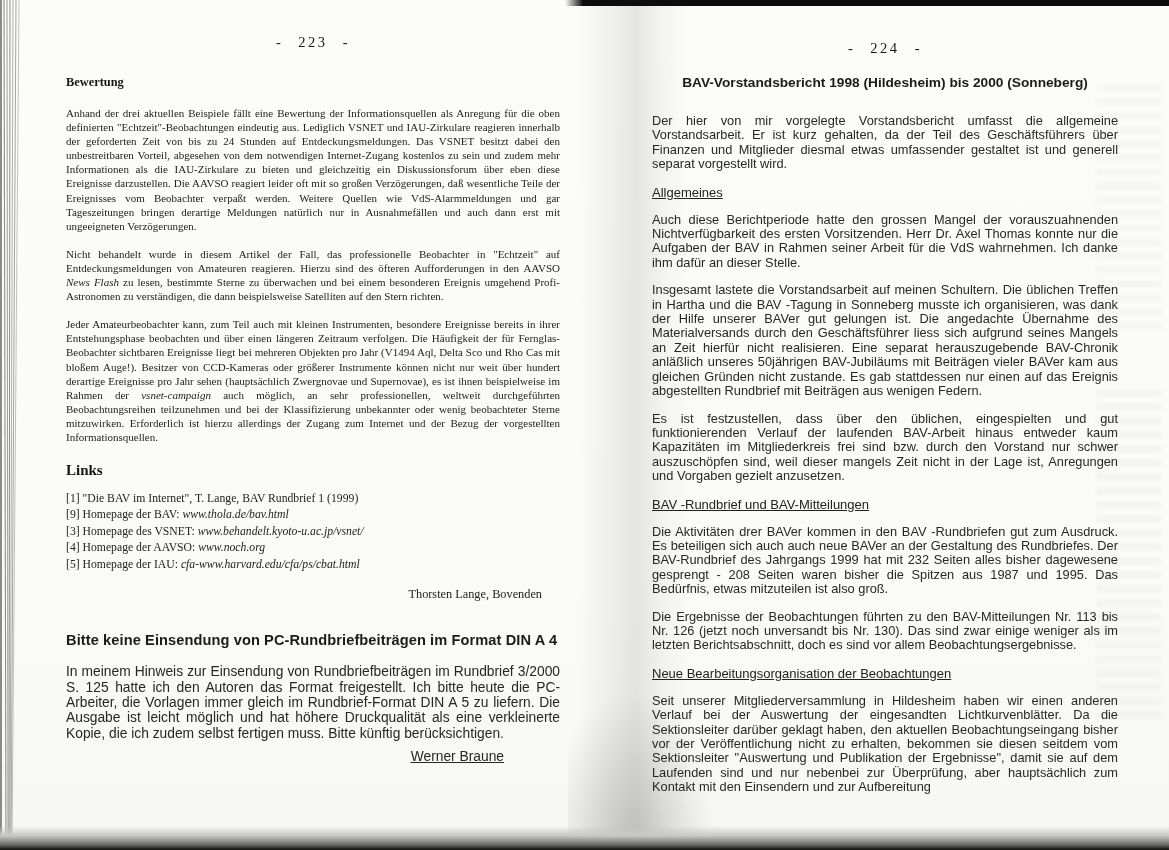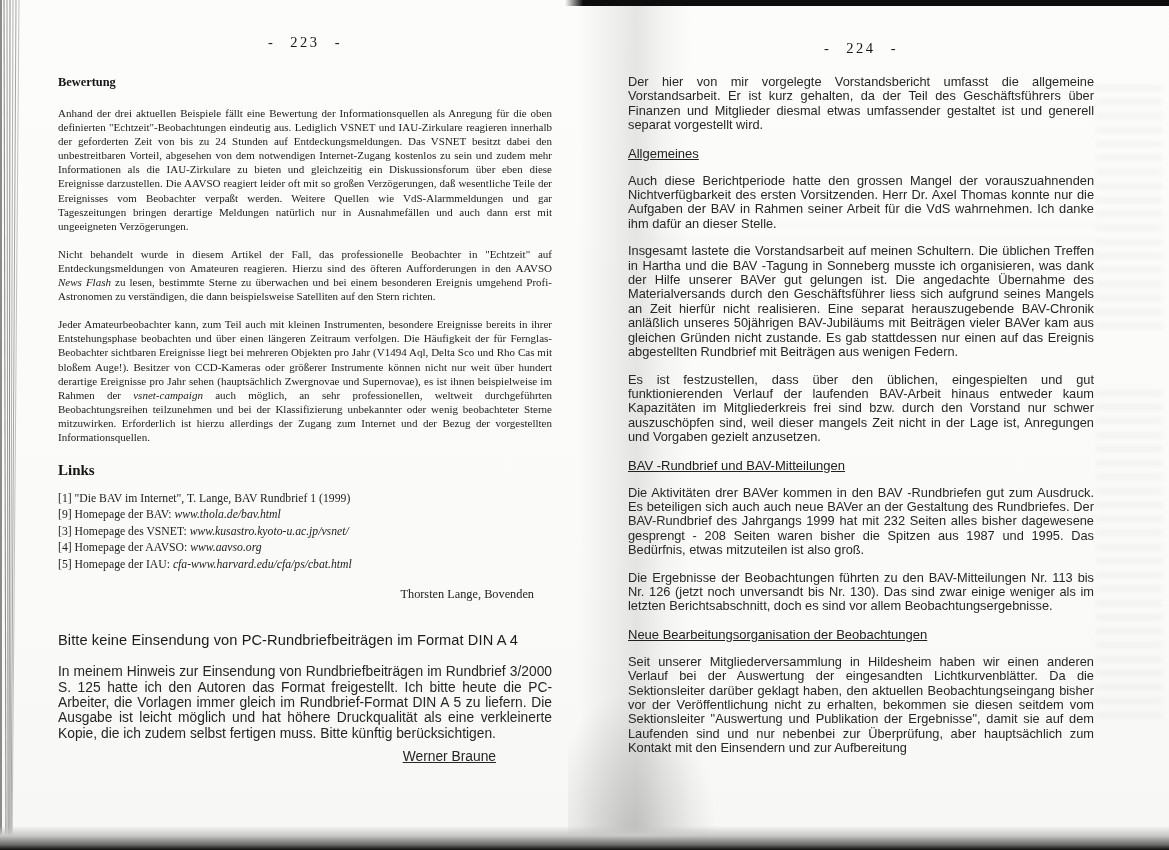--- a/index.html
+++ b/index.html
@@ -40,22 +40,22 @@
     background: repeating-linear-gradient(180deg, rgba(110,110,108,0.30) 0px, rgba(110,110,108,0.30) 6px, rgba(110,110,108,0) 6px, rgba(110,110,108,0) 14px);
     filter: blur(2px);
     opacity: 0.18;
     z-index: 1;
   }
   .ghost-a { left: 1096px; top: 85px;  width: 66px; height: 250px; }
   .ghost-b { left: 1096px; top: 390px; width: 66px; height: 330px; }
   .ghost-c { left: 648px;  top: 222px; width: 450px; height: 36px; opacity: 0.05; }
   
   .page { position: absolute; z-index: 2; color: #1f1f1f; }
-  .page-left  { left: 58px;  top: 34px; width: 494px; }
-  .page-right { left: 628px; top: 40px; width: 466px; }
+  .page-left  { left: 66px;  top: 34px; width: 494px; }
+  .page-right { left: 652px; top: 40px; width: 466px; }
 
   .pageno {
     font-family: "Liberation Serif", serif;
     font-size: 14.5px; text-align: center;
     letter-spacing: 2.5px; word-spacing: 9px;
     color: #171717; margin: 0 0 24px 0;
   }
   .page-right .pageno { margin-bottom: 18px; }
 
   
@@ -81,21 +81,21 @@
   }
   .ref-line i { font-style: italic; }
   .sig-serif {
     font-family: "Liberation Serif", serif;
     font-size: 12.3px; text-align: right;
     padding-right: 18px; margin-top: 14px; color: #222;
   }
   
   .h-sans {
     font-family: "Liberation Sans", sans-serif;
-    font-size: 14.6px; font-weight: normal;
+    font-size: 14.6px; font-weight: bold;
     margin: 30px 0 16px 0; color: #1b1b1b;
     letter-spacing: 0.1px;
   }
   .sans-body {
     font-family: "Liberation Sans", sans-serif;
     font-size: 13.8px; line-height: 15.4px;
     text-align: justify; margin: 0; color: #262626;
   }
   .sig-sans {
     font-family: "Liberation Sans", sans-serif;
@@ -152,35 +152,36 @@
 
     <p class="serif-p"><span>Nicht behandelt wurde in diesem Artikel der Fall, das professionelle Beobachter in "Echtzeit" auf Entdeckungsmeldungen von Amateuren reagieren. Hierzu sind des öfteren Aufforderungen in den AAVSO </span><i>News Flash</i><span> zu lesen, bestimmte Sterne zu überwachen und bei einem besonderen Ereignis umgehend Profi-Astronomen zu verständigen, die dann beispielsweise Satelliten auf den Stern richten.</span></p>
 
     <p class="serif-p"><span>Jeder Amateurbeobachter kann, zum Teil auch mit kleinen Instrumenten, besondere Ereignisse bereits in ihrer Entstehungsphase beobachten und über einen längeren Zeitraum verfolgen. Die Häufigkeit der für Fernglas-Beobachter sichtbaren Ereignisse liegt bei mehreren Objekten pro Jahr (V1494 Aql, Delta Sco und Rho Cas mit bloßem Auge!). Besitzer von CCD-Kameras oder größerer Instrumente können nicht nur weit über hundert derartige Ereignisse pro Jahr sehen (hauptsächlich Zwergnovae und Supernovae), es ist ihnen beispielweise im Rahmen der </span><i>vsnet-campaign</i><span> auch möglich, an sehr professionellen, weltweit durchgeführten Beobachtungsreihen teilzunehmen und bei der Klassifizierung unbekannter oder wenig beobachteter Sterne mitzuwirken. Erforderlich ist hierzu allerdings der Zugang zum Internet und der Bezug der vorgestellten Informationsquellen.</span></p>
 
     <div class="links-head">Links</div>
 
     <div>
       <div class="ref-line"><span>[1] "Die BAV im Internet", T. Lange, BAV Rundbrief 1 (1999)</span><i></i></div>
       <div class="ref-line"><span>[9] Homepage der BAV: </span><i>www.thola.de/bav.html</i></div>
-      <div class="ref-line"><span>[3] Homepage des VSNET: </span><i>www.kusastro.kyoto-u.ac.jp/vsnet/</i></div>
-      <div class="ref-line"><span>[4] Homepage der AAVSO: </span><i>www.aavso.org</i></div>
+      <div class="ref-line"><span>[3] Homepage des VSNET: </span><i>www.behandelt.kyoto-u.ac.jp/vsnet/</i></div>
+      <div class="ref-line"><span>[4] Homepage der AAVSO: </span><i>www.noch.org</i></div>
       <div class="ref-line"><span>[5] Homepage der IAU: </span><i>cfa-www.harvard.edu/cfa/ps/cbat.html</i></div>
     </div>
 
     <div class="sig-serif">Thorsten Lange, Bovenden</div>
 
     <div class="h-sans">Bitte keine Einsendung von PC-Rundbriefbeiträgen im Format DIN A 4</div>
     <p class="sans-body"><span>In meinem Hinweis zur Einsendung von Rundbriefbeiträgen im Rundbrief 3/2000 S. 125 hatte ich den Autoren das Format freigestellt. Ich bitte heute die PC-Arbeiter, die Vorlagen immer gleich im Rundbrief-Format DIN A 5 zu liefern. Die Ausgabe ist leicht möglich und hat höhere Druckqualität als eine verkleinerte Kopie, die ich zudem selbst fertigen muss. Bitte künftig berücksichtigen.</span></p>
     <div class="sig-sans">Werner Braune</div>
   </div>
 
   <div class="page page-right">
     <div class="pageno">- 224 -</div>
 
+    <div class="title-sans">BAV-Vorstandsbericht 1998 (Hildesheim) bis 2000 (Sonneberg)</div>
 
     <p class="sans-p"><span>Der hier von mir vorgelegte Vorstandsbericht umfasst die allgemeine Vorstandsarbeit. Er ist kurz gehalten, da der Teil des Geschäftsführers über Finanzen und Mitglieder diesmal etwas umfassender gestaltet ist und generell separat vorgestellt wird.</span></p>
 
     <div class="u-head">Allgemeines</div>
     <p class="sans-p"><span>Auch diese Berichtperiode hatte den grossen Mangel der vorauszuahnenden Nichtverfügbarkeit des ersten Vorsitzenden. Herr Dr. Axel Thomas konnte nur die Aufgaben der BAV in Rahmen seiner Arbeit für die VdS wahrnehmen. Ich danke ihm dafür an dieser Stelle.</span></p>
     <p class="sans-p"><span>Insgesamt lastete die Vorstandsarbeit auf meinen Schultern. Die üblichen Treffen in Hartha und die BAV -Tagung in Sonneberg musste ich organisieren, was dank der Hilfe unserer BAVer gut gelungen ist. Die angedachte Übernahme des Materialversands durch den Geschäftsführer liess sich aufgrund seines Mangels an Zeit hierfür nicht realisieren. Eine separat herauszugebende BAV-Chronik anläßlich unseres 50jährigen BAV-Jubiläums mit Beiträgen vieler BAVer kam aus gleichen Gründen nicht zustande. Es gab stattdessen nur einen auf das Ereignis abgestellten Rundbrief mit Beiträgen aus wenigen Federn.</span></p>
     <p class="sans-p"><span>Es ist festzustellen, dass über den üblichen, eingespielten und gut funktionierenden Verlauf der laufenden BAV-Arbeit hinaus entweder kaum Kapazitäten im Mitgliederkreis frei sind bzw. durch den Vorstand nur schwer auszuschöpfen sind, weil dieser mangels Zeit nicht in der Lage ist,  Anregungen und Vorgaben gezielt anzusetzen.</span></p>
 
     <div class="u-head">BAV -Rundbrief und BAV-Mitteilungen</div>
     <p class="sans-p"><span>Die Aktivitäten drer BAVer kommen in den BAV -Rundbriefen gut zum Ausdruck. Es beteiligen sich auch auch neue BAVer an der Gestaltung des Rundbriefes. Der BAV-Rundbrief des Jahrgangs 1999 hat mit 232 Seiten alles bisher dagewesene gesprengt - 208 Seiten waren bisher die Spitzen aus 1987 und 1995. Das Bedürfnis, etwas mitzuteilen ist also groß.</span></p>

